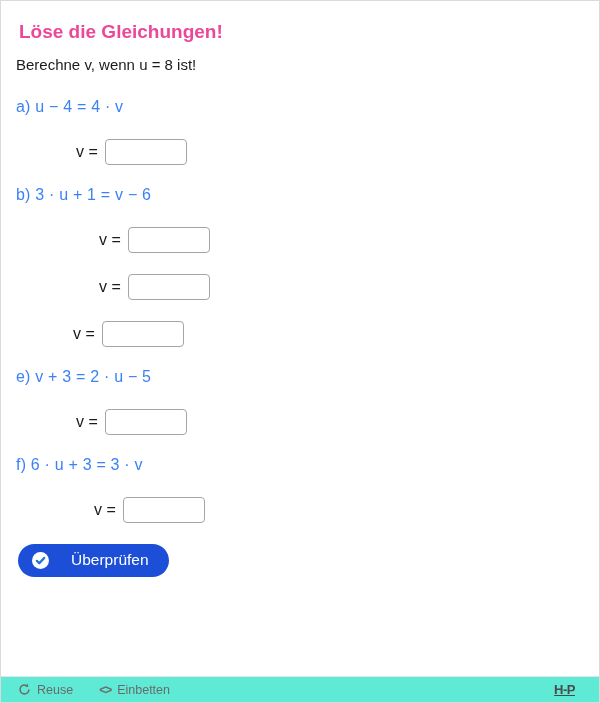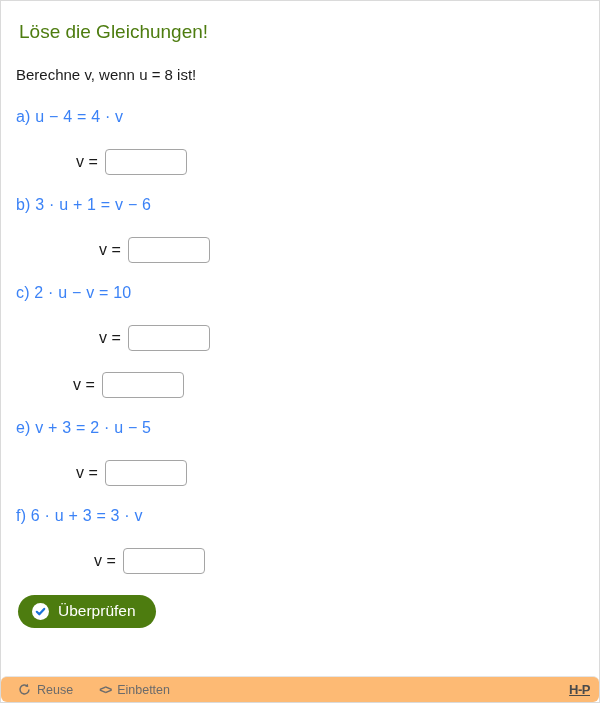--- a/index.html
+++ b/index.html
@@ -16,28 +16,28 @@
     display: flex; flex-direction: column;
     overflow: hidden;
   }
   .content {
     flex: 1;
     padding: 18px 16px 0 15px;
     color: #1b1b1b;
   }
   .page-title {
     font-size: 19px;
-    font-weight: 400;
-    color: #4d7c0f;
-    margin: 2px 0 22px 3px;
+    font-weight: 700;
+    color: #ec4899;
+    margin: 2px 0 4px 3px;
     line-height: 1.2;
   }
   .instruction {
     font-size: 15px;
-    margin: 4px 0 25px 0;
+    margin: 12px 0 25px 0;
     color: #1b1b1b;
   }
   .equation-block { }
   .equation-text {
     font-size: 16px;
     margin: 0 0 23px 0;
     color: #3b82f6;
     letter-spacing: 0.2px;
   }
   .answer-row {
@@ -67,44 +67,43 @@
   .indent-a { margin-left: 60px; }
   .indent-b { margin-left: 83px; }
   .indent-c { margin-left: 83px; }
   .indent-d { margin-left: 57px; }
   .indent-e { margin-left: 60px; }
   .indent-f { margin-left: 78px; }
 
   .check-button {
     display: inline-flex;
     align-items: center;
-    gap: 9px;
+    gap: 22px;
     margin: 0 0 0 2px;
     padding: 0 20px 0 14px;
     height: 33px;
     border: none;
     border-radius: 17px;
-    background: #4d7c0f;
+    background: #1d4ed8;
     color: #fff;
     font-family: "Liberation Sans", sans-serif;
     font-size: 15.5px;
     cursor: pointer;
   }
   .check-icon { display: inline-flex; width: 17px; height: 17px; }
 
   .footer-bar {
     height: 26px;
-    background: #fdba74;
+    background: #5eead4;
     border-top: 1px solid #e5e5e5;
     display: flex;
     align-items: center;
-    padding: 0 9px 0 17px;
+    padding: 0 24px 0 17px;
     font-size: 12.5px;
     color: #6b6b6b;
-    border-radius: 6px;
   }
   .footer-item {
     display: inline-flex;
     align-items: center;
     gap: 6px;
     margin-right: 26px;
     cursor: pointer;
     color: #6b6b6b;
     text-decoration: none;
   }
@@ -144,21 +143,20 @@
 
     <div class="equation-block">
       <p class="equation-text">b) 3 · u + 1 = v − 6</p>
       <div class="answer-row indent-b">
         <span class="answer-label">v =</span>
         <input class="answer-input" type="text" value="" style="">
       </div>
     </div>
 
     <div class="equation-block">
-      <p class="equation-text">c) 2 · u − v = 10</p>
       <div class="answer-row indent-c">
         <span class="answer-label">v =</span>
         <input class="answer-input" type="text" value="" style="">
       </div>
     </div>
 
     <div class="equation-block">
       <div class="answer-row indent-d">
         <span class="answer-label">v =</span>
         <input class="answer-input" type="text" value="" style="">

